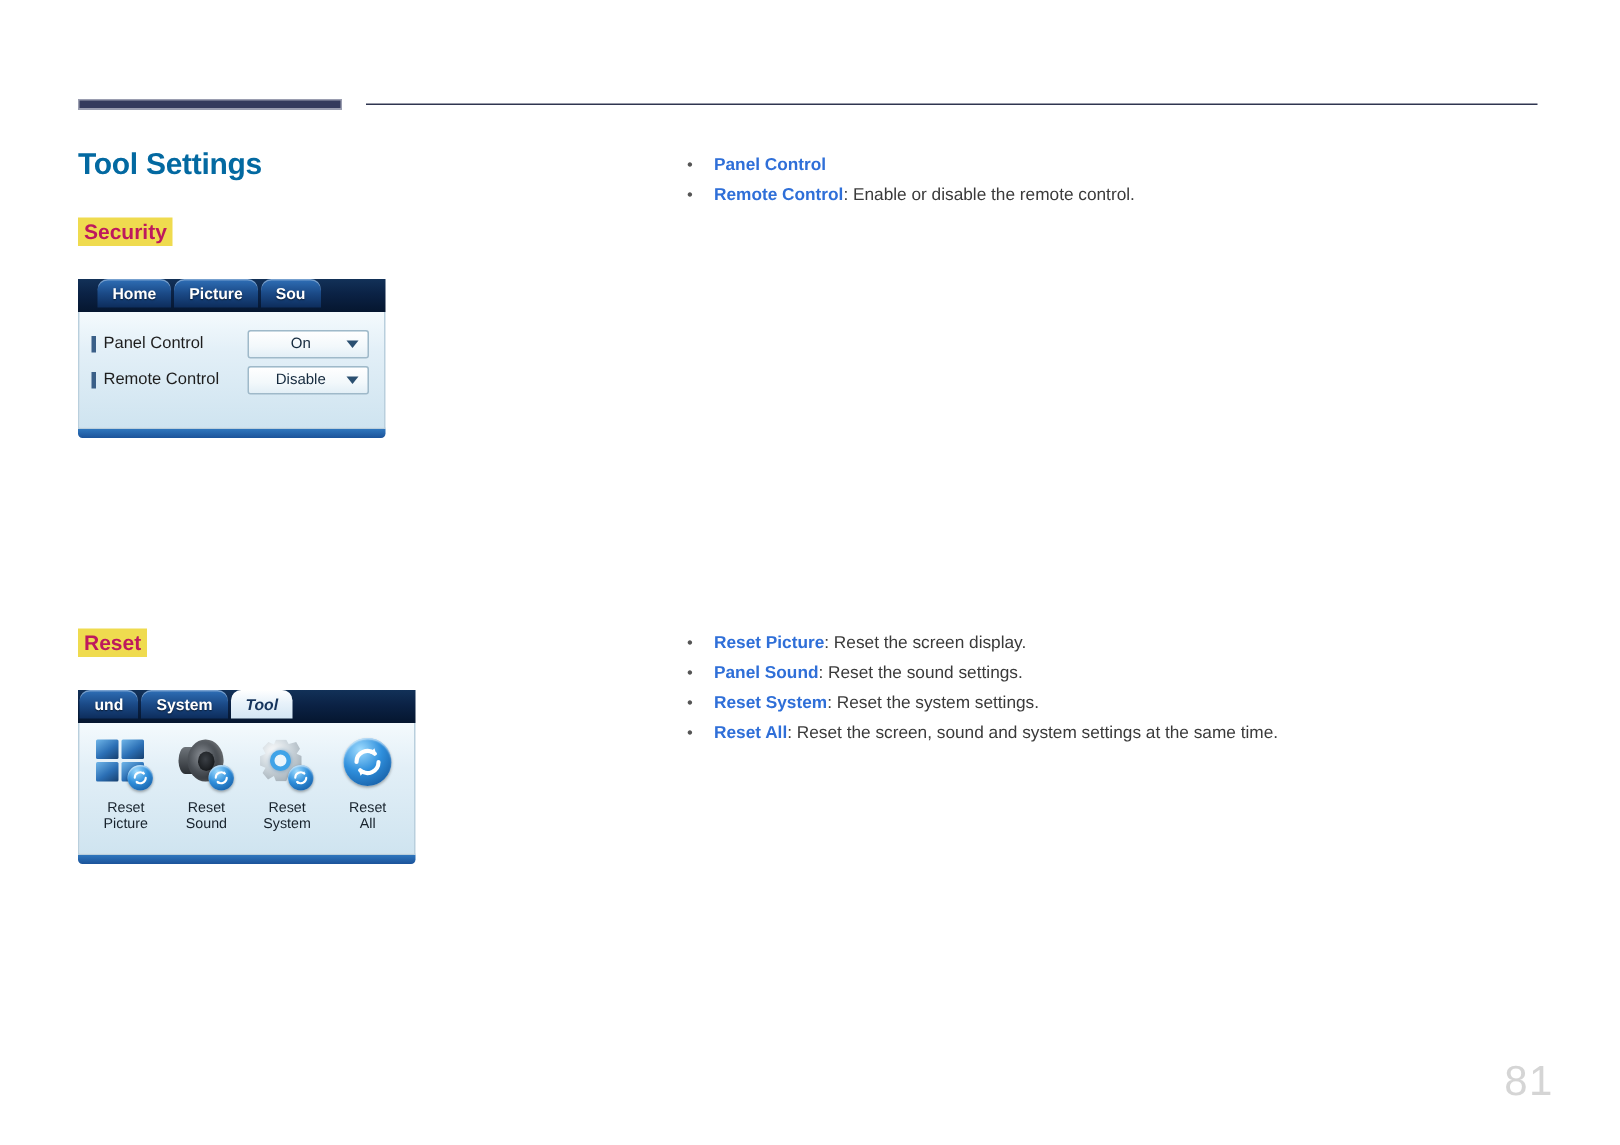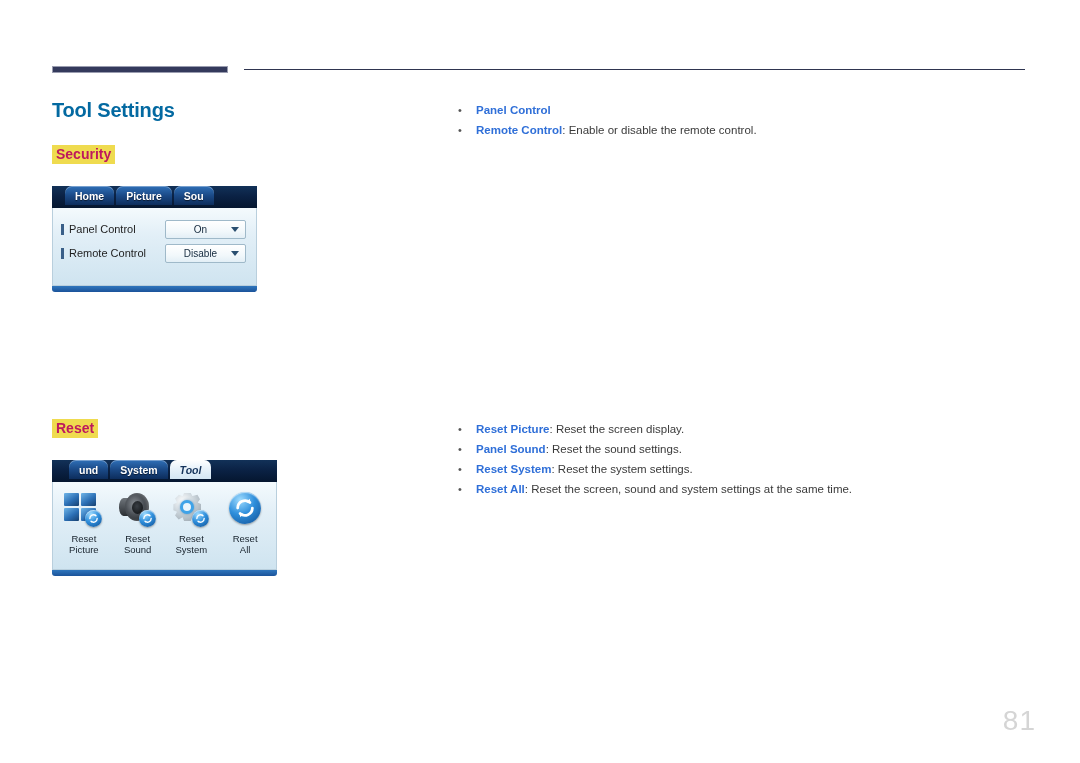--- a/index.html
+++ b/index.html
@@ -127,21 +127,21 @@
   .caret {
     width: 0; height: 0;
     border-left: 4px solid transparent;
     border-right: 4px solid transparent;
     border-top: 5px solid #2a4f70;
     margin-right: 2px;
   }
 
   
   .osd-reset { left: 52px; top: 460px; width: 225px; }
-  .osd-reset .osd-tabs { padding-left: 16px; }
+  .osd-reset .osd-tabs { padding-left: 0; }
   .osd-reset .osd-body { height: 88px; padding: 8px 4px 0 4px; }
   .icon-grid { display: flex; justify-content: space-around; align-items: flex-start; }
   .icon-cell { width: 54px; text-align: center; }
   .icon-art {
     position: relative; width: 44px; height: 40px; margin: 0 auto 3px auto;
   }
   .icon-caption {
     font-size: 9.5px; color: #17222c; line-height: 11px;
   }
 

